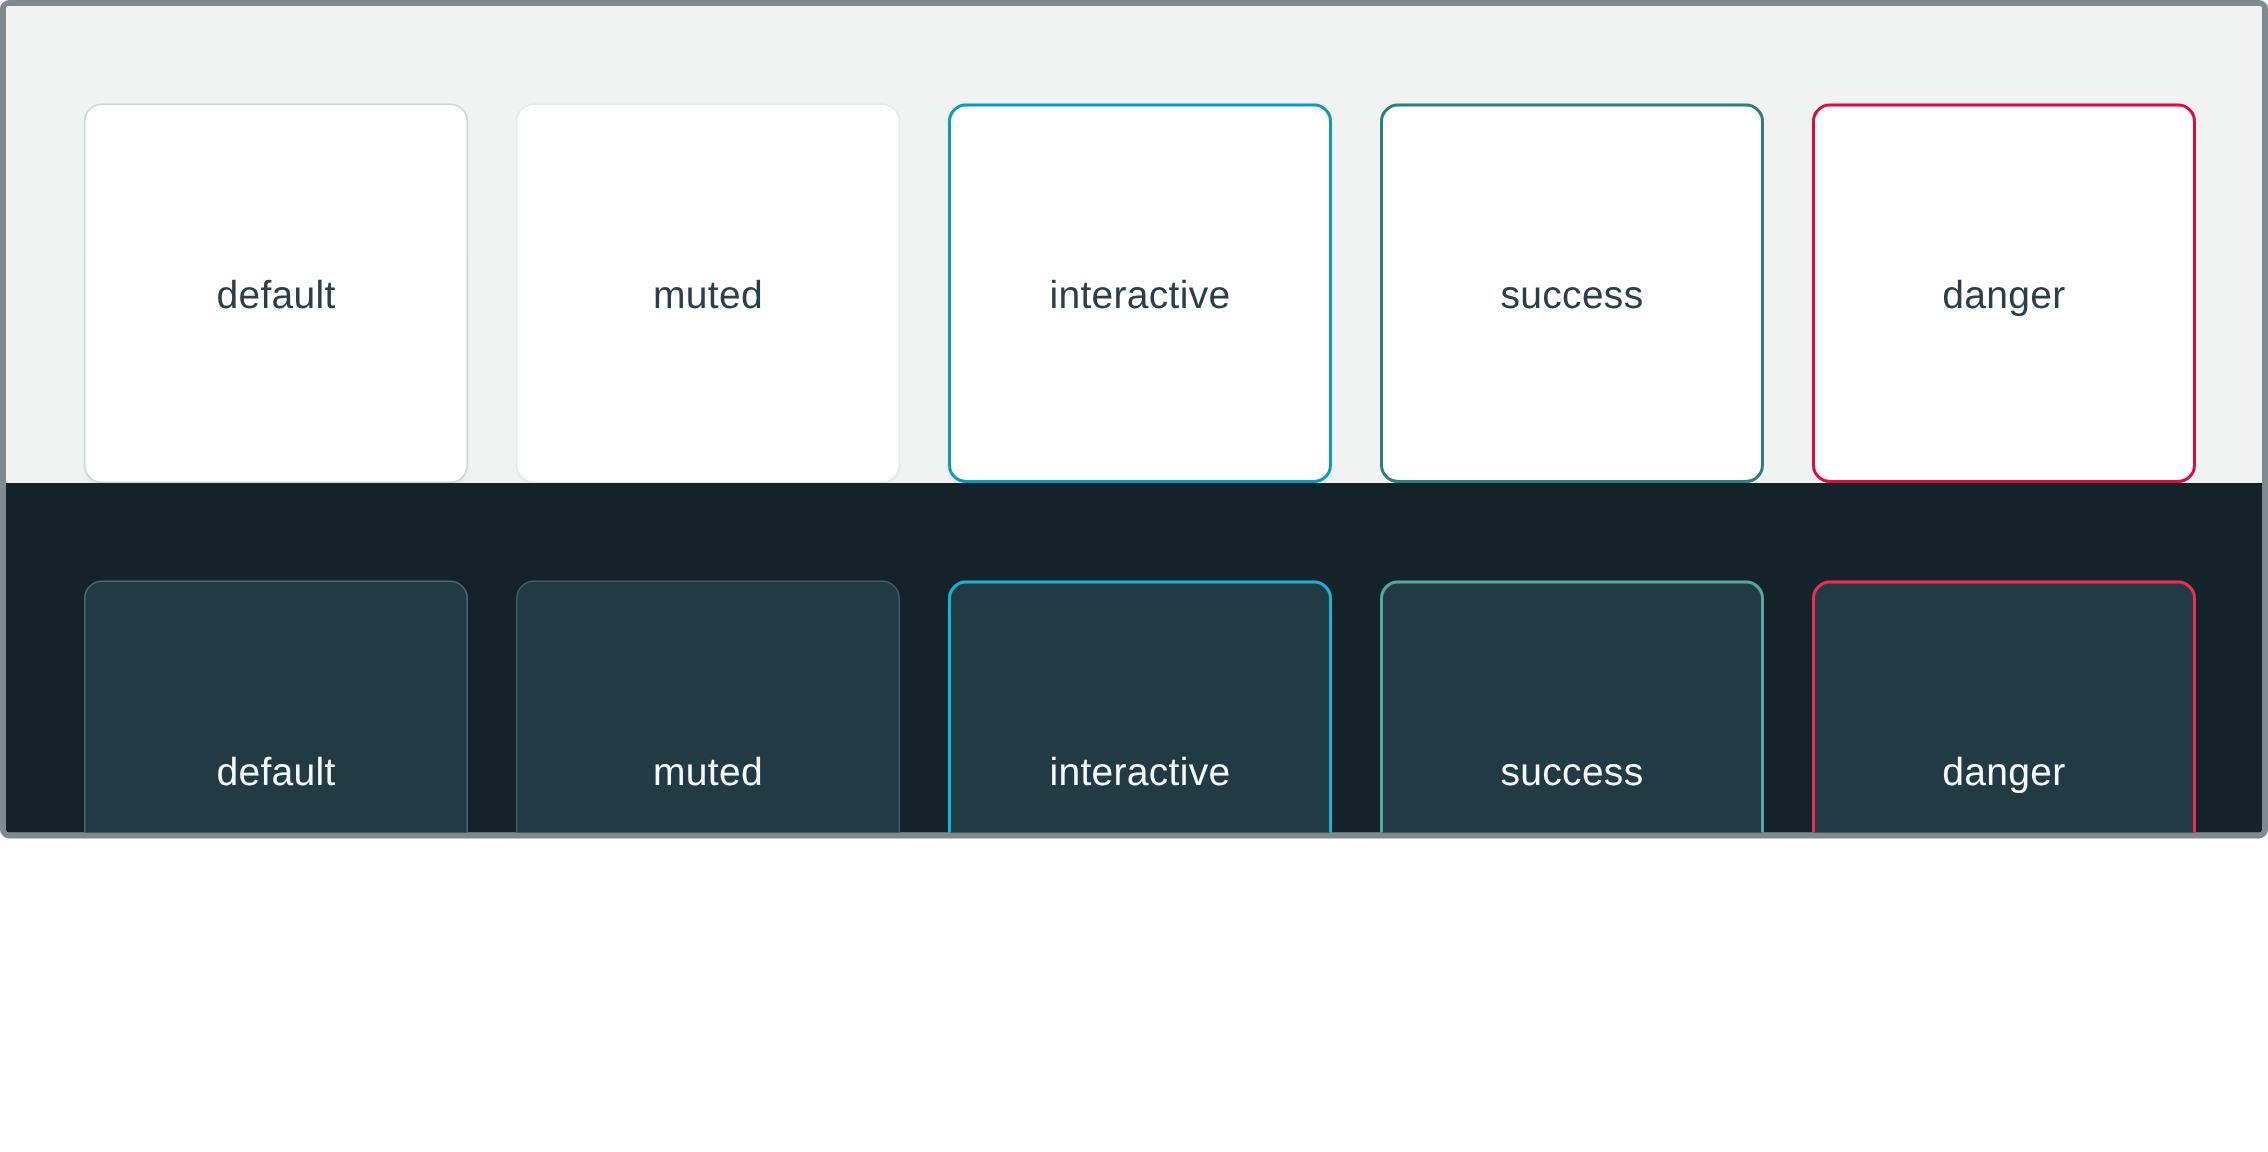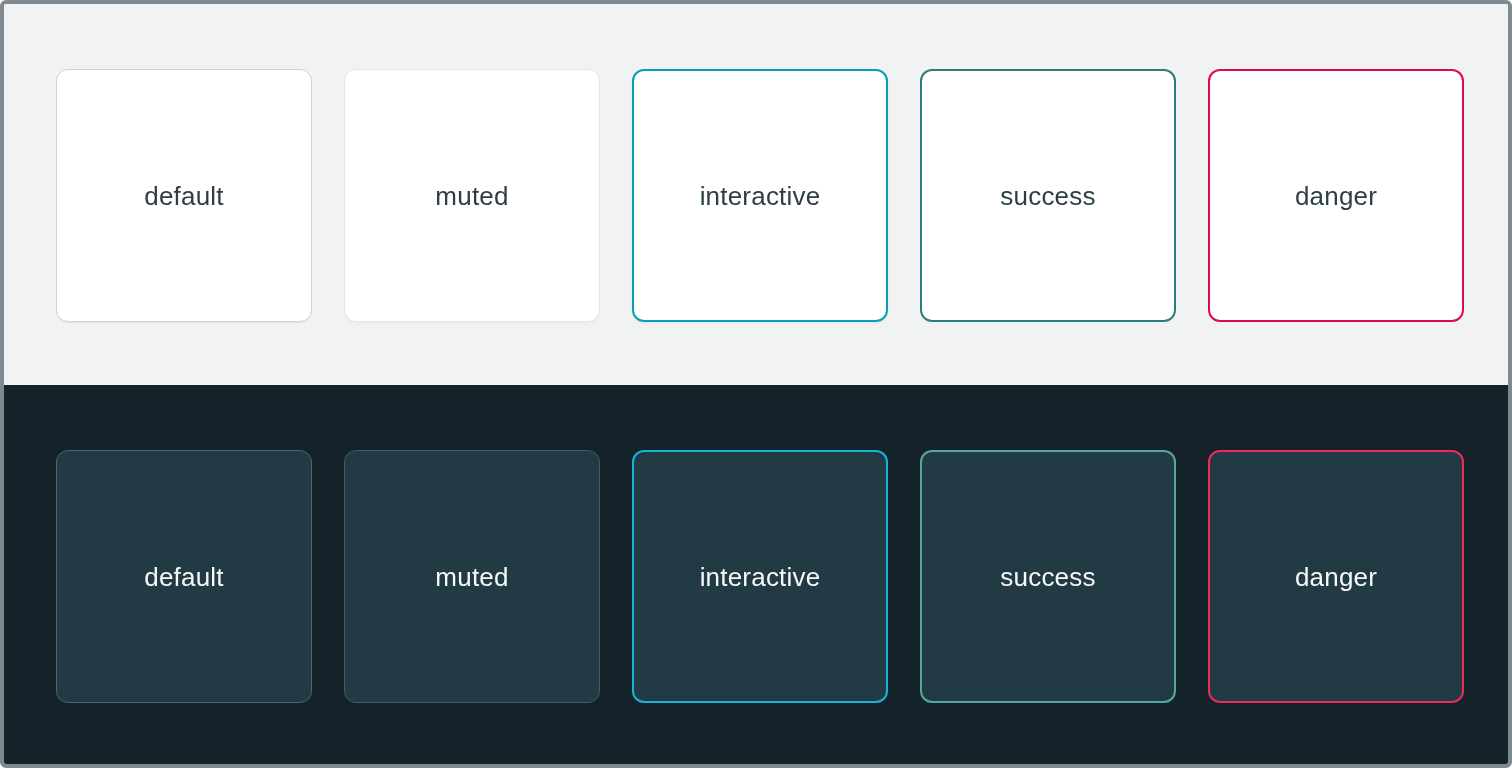--- a/index.html
+++ b/index.html
@@ -8,21 +8,21 @@
     width: 1512px;
     height: 768px;
     overflow: hidden;
     background: #ffffff;
     font-family: "Liberation Sans", sans-serif;
   }
 
   #stage {
     position: relative;
     width: 1512px;
-    height: 768px;
+    height: 559px;
     box-sizing: border-box;
     border: 4px solid #7d8b90;
     border-radius: 6px;
     overflow: hidden;
     display: flex;
     flex-direction: column;
   }
 
   .panel {
     box-sizing: border-box;

